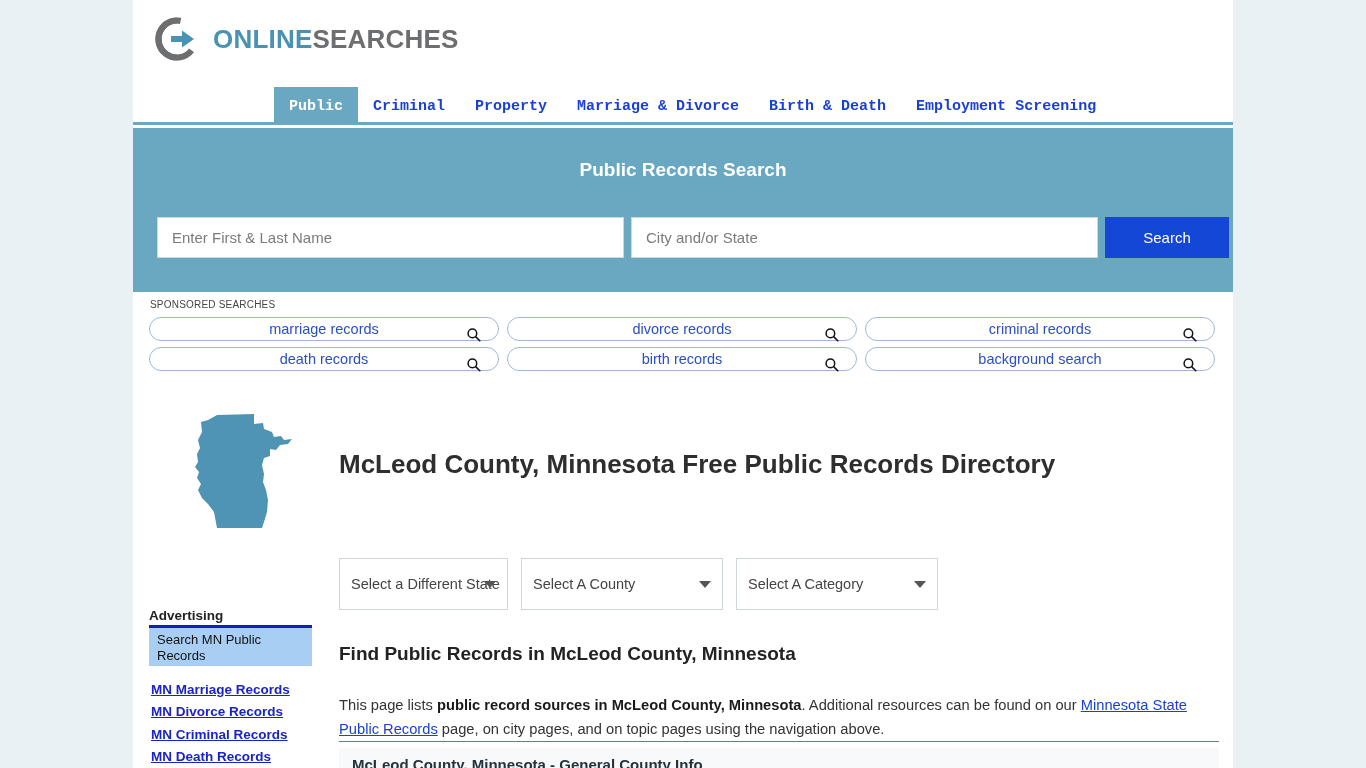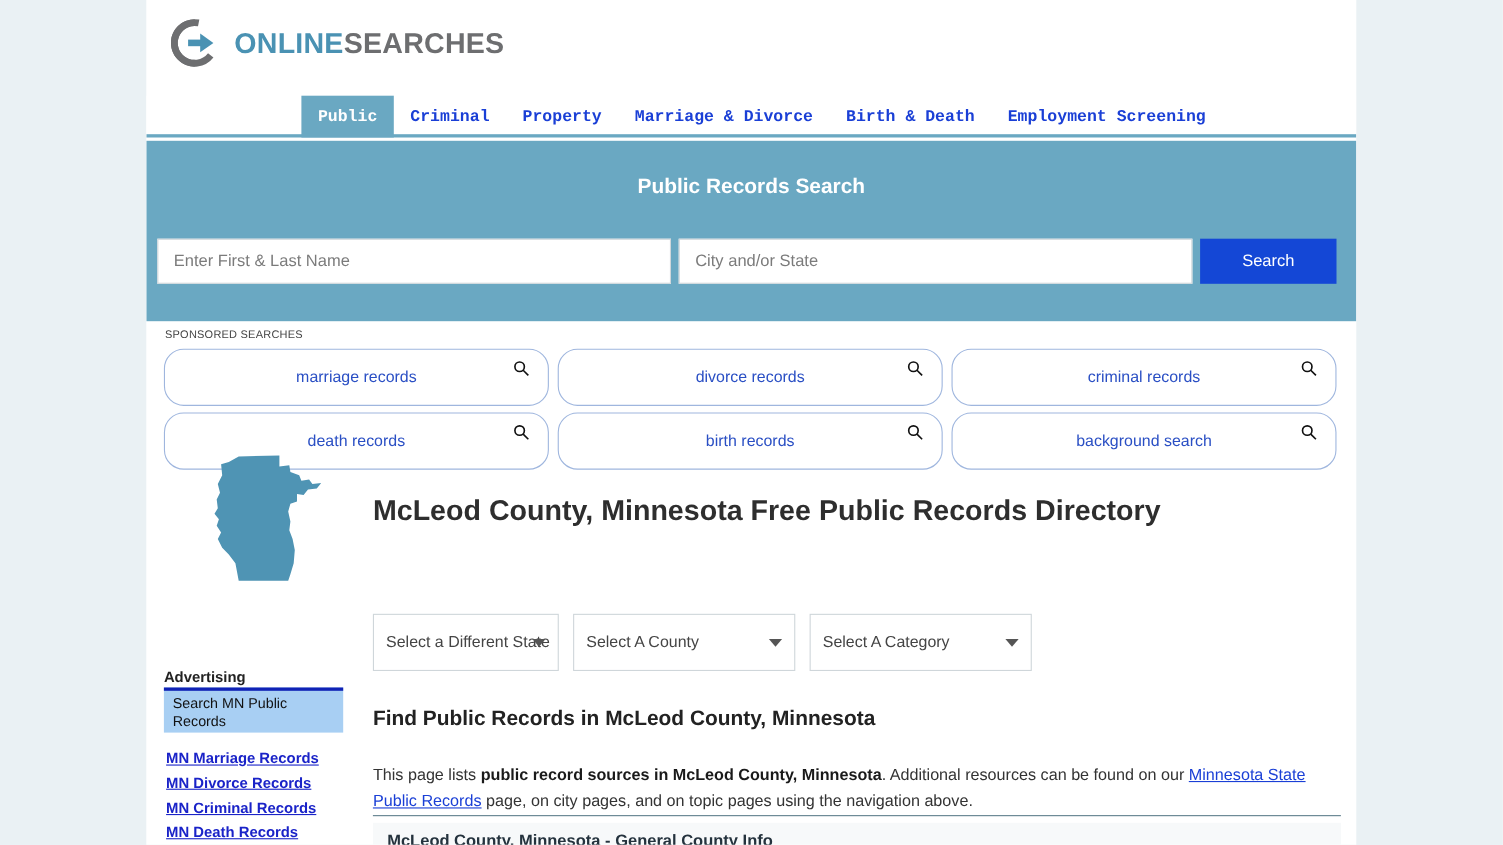--- a/index.html
+++ b/index.html
@@ -73,21 +73,21 @@
   .searchbar-title {
     position: absolute;
     left: 0; top: 31px; width: 1100px;
     text-align: center;
     color: #ffffff;
     font-size: 19px;
     font-weight: bold;
   }
   .search-row {
     position: absolute;
-    left: 10px; top: 89px;
+    left: 24px; top: 89px;
     display: flex; align-items: flex-end;
   }
   .search-input {
     height: 41px;
     border: 1px solid #cfd6da;
     background: #ffffff;
     font-size: 15px;
     color: #333;
     padding: 0 14px;
     font-family: "Liberation Sans", sans-serif;
@@ -116,21 +116,21 @@
     letter-spacing: .2px;
   }
   .pill-grid {
     position: absolute;
     left: 16px; top: 317px;
     width: 1066px;
     display: flex; flex-wrap: wrap;
     gap: 6px 8px;
   }
   .pill {
-    width: 350px; height: 52px;
+    width: 350px; height: 24px;
     border: 1px solid #9fb6de;
     border-radius: 18px;
     background: #ffffff;
     display: flex; align-items: center; justify-content: center;
     position: relative;
     cursor: pointer;
   }
   .pill-label { font-size: 14.5px; color: #2a4fc4; }
   .pill .mag { position: absolute; right: 16px; top: 9px; }
 

